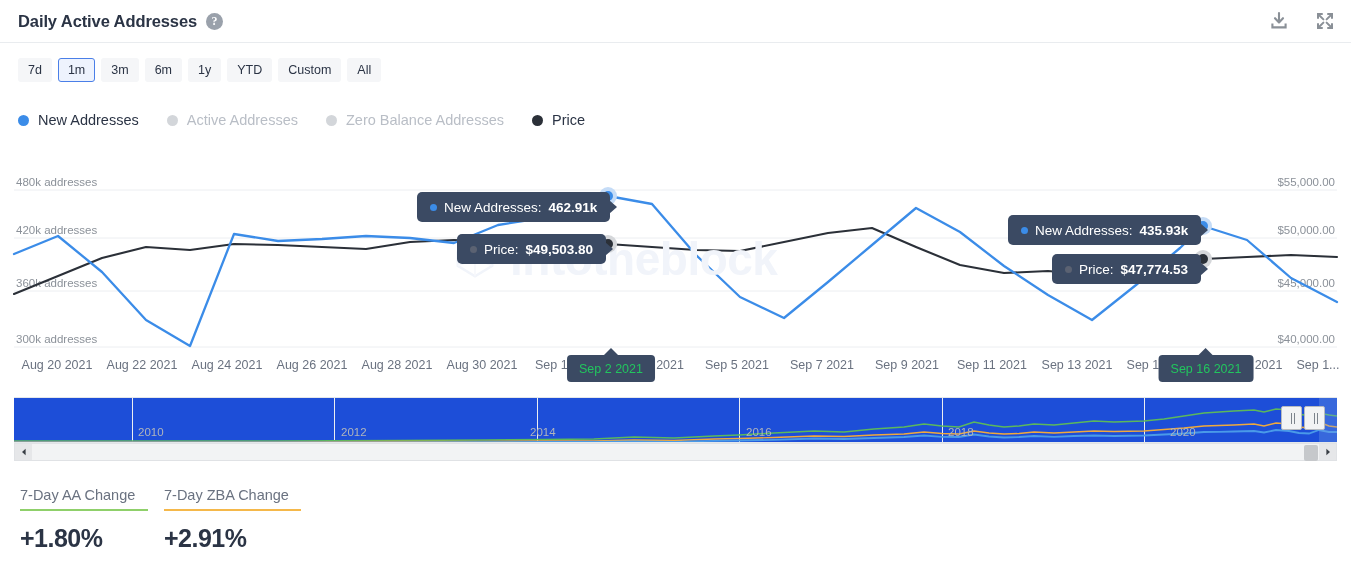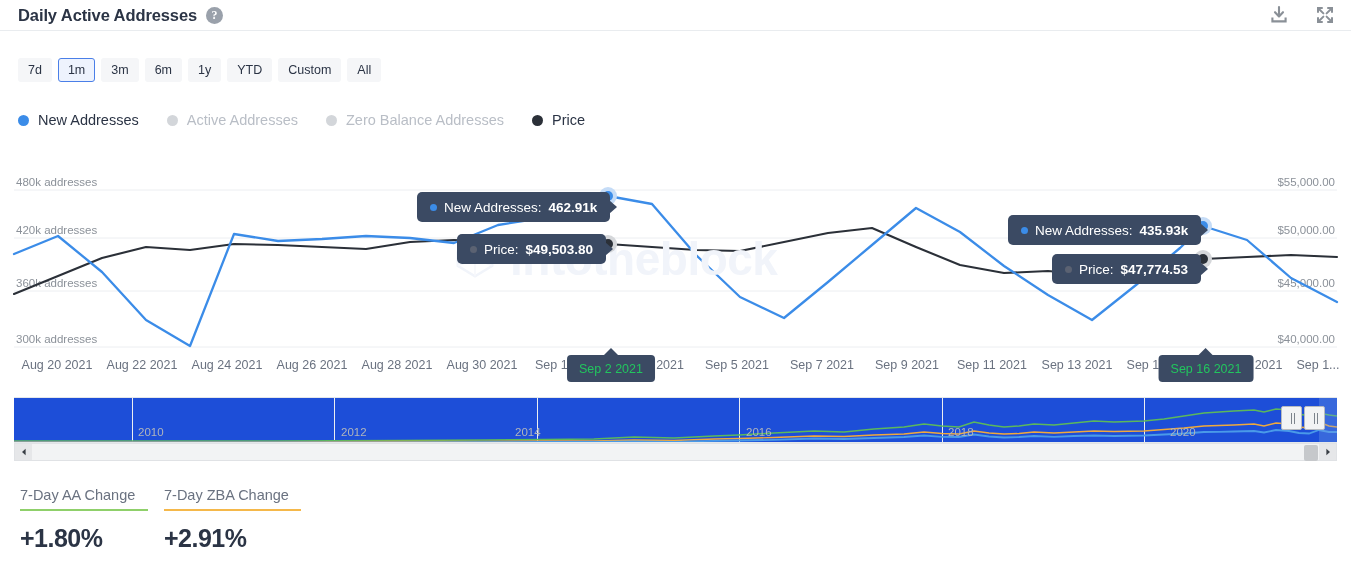--- a/index.html
+++ b/index.html
@@ -8,21 +8,21 @@
     width:1351px; height:562px;
     background:#ffffff;
     font-family:"Liberation Sans", sans-serif;
     color:#2b3445;
     overflow:hidden;
     position:relative;
   }
 
   
   #header {
-    position:absolute; left:0; top:0; width:1351px; height:31px;
+    position:absolute; left:0; top:0; width:1351px; height:43px;
     border-bottom:1px solid #e9ecef;
     display:flex; align-items:center;
   }
   #title-wrap { display:flex; align-items:center; gap:9px; margin-left:18px; }
   #page-title { font-size:16.5px; font-weight:bold; color:#2b3445; letter-spacing:-0.1px; }
   #help-icon {
     width:17px; height:17px; border-radius:50%;
     background:#9aa1ab; color:#ffffff;
     font-size:12px; font-weight:bold;
     display:flex; align-items:center; justify-content:center;
@@ -334,21 +334,21 @@
 
     <polyline fill="none" stroke="#5cb85c" stroke-width="1.6" points="0,43 118,43 260,43 380,42.5 470,42 530,41.5 580,41 620,39 660,40 700,38 725,37 760,35 800,33 830,34 860,31 890,29 910,26 928,28 945,29 960,24 975,27 990,29 1005,28 1020,26 1040,27 1060,25 1080,23 1100,24 1130,23 1150,21 1170,18 1190,15 1205,14 1220,13 1240,12 1250,14 1262,11 1275,12 1285,16 1295,18 1305,15 1315,17 1323,18"></polyline>
 
     <polyline fill="none" stroke="#f0a93c" stroke-width="1.4" points="0,44 118,44 260,44 380,43.5 470,43.5 530,43 580,43 620,42 660,42.5 700,41 725,40.5 760,39.5 800,38 830,38.5 860,37 890,36 910,34 928,35.5 945,36 960,33 975,35 990,36 1005,35.5 1020,34 1040,35 1060,34 1080,33 1100,33.5 1130,33 1150,31.5 1170,30 1190,28 1205,27.5 1220,27 1240,26 1250,28 1262,25 1275,26 1285,29 1295,30 1305,24 1315,28 1323,29"></polyline>
 
     <polyline fill="none" stroke="#4a9ae8" stroke-width="1.8" points="0,44.5 118,44.5 260,44.5 380,44.3 470,44.2 530,44 580,44 620,43.5 660,43.8 700,42.8 725,42.5 760,41.8 800,40.5 830,41 860,40 890,39 910,37.5 928,38.8 945,39 960,36.5 975,38.5 990,39.5 1005,39 1020,38 1040,38.8 1060,38 1080,37.5 1100,38 1130,37.5 1150,36.5 1170,35.5 1190,34 1205,33.8 1220,33.5 1240,33 1250,34.5 1262,32 1275,33 1285,35 1295,35.5 1305,32 1315,34 1323,34"></polyline>
   </svg>
 
   <span class="nav-year" style="left:124px;">2010</span>
   <span class="nav-year" style="left:327px;">2012</span>
-  <span class="nav-year" style="left:501px;margin-top:17px;">2014</span>
+  <span class="nav-year" style="left:516px;margin-top:17px;">2014</span>
   <span class="nav-year" style="left:732px;">2016</span>
   <span class="nav-year" style="left:934px;">2018</span>
   <span class="nav-year" style="left:1156px;">2020</span>
 
   <div id="nav-mask-right"></div>
   <div id="nav-handle">
     <div class="nav-grip">
         <span></span>
       </div>
     <div class="nav-grip">

